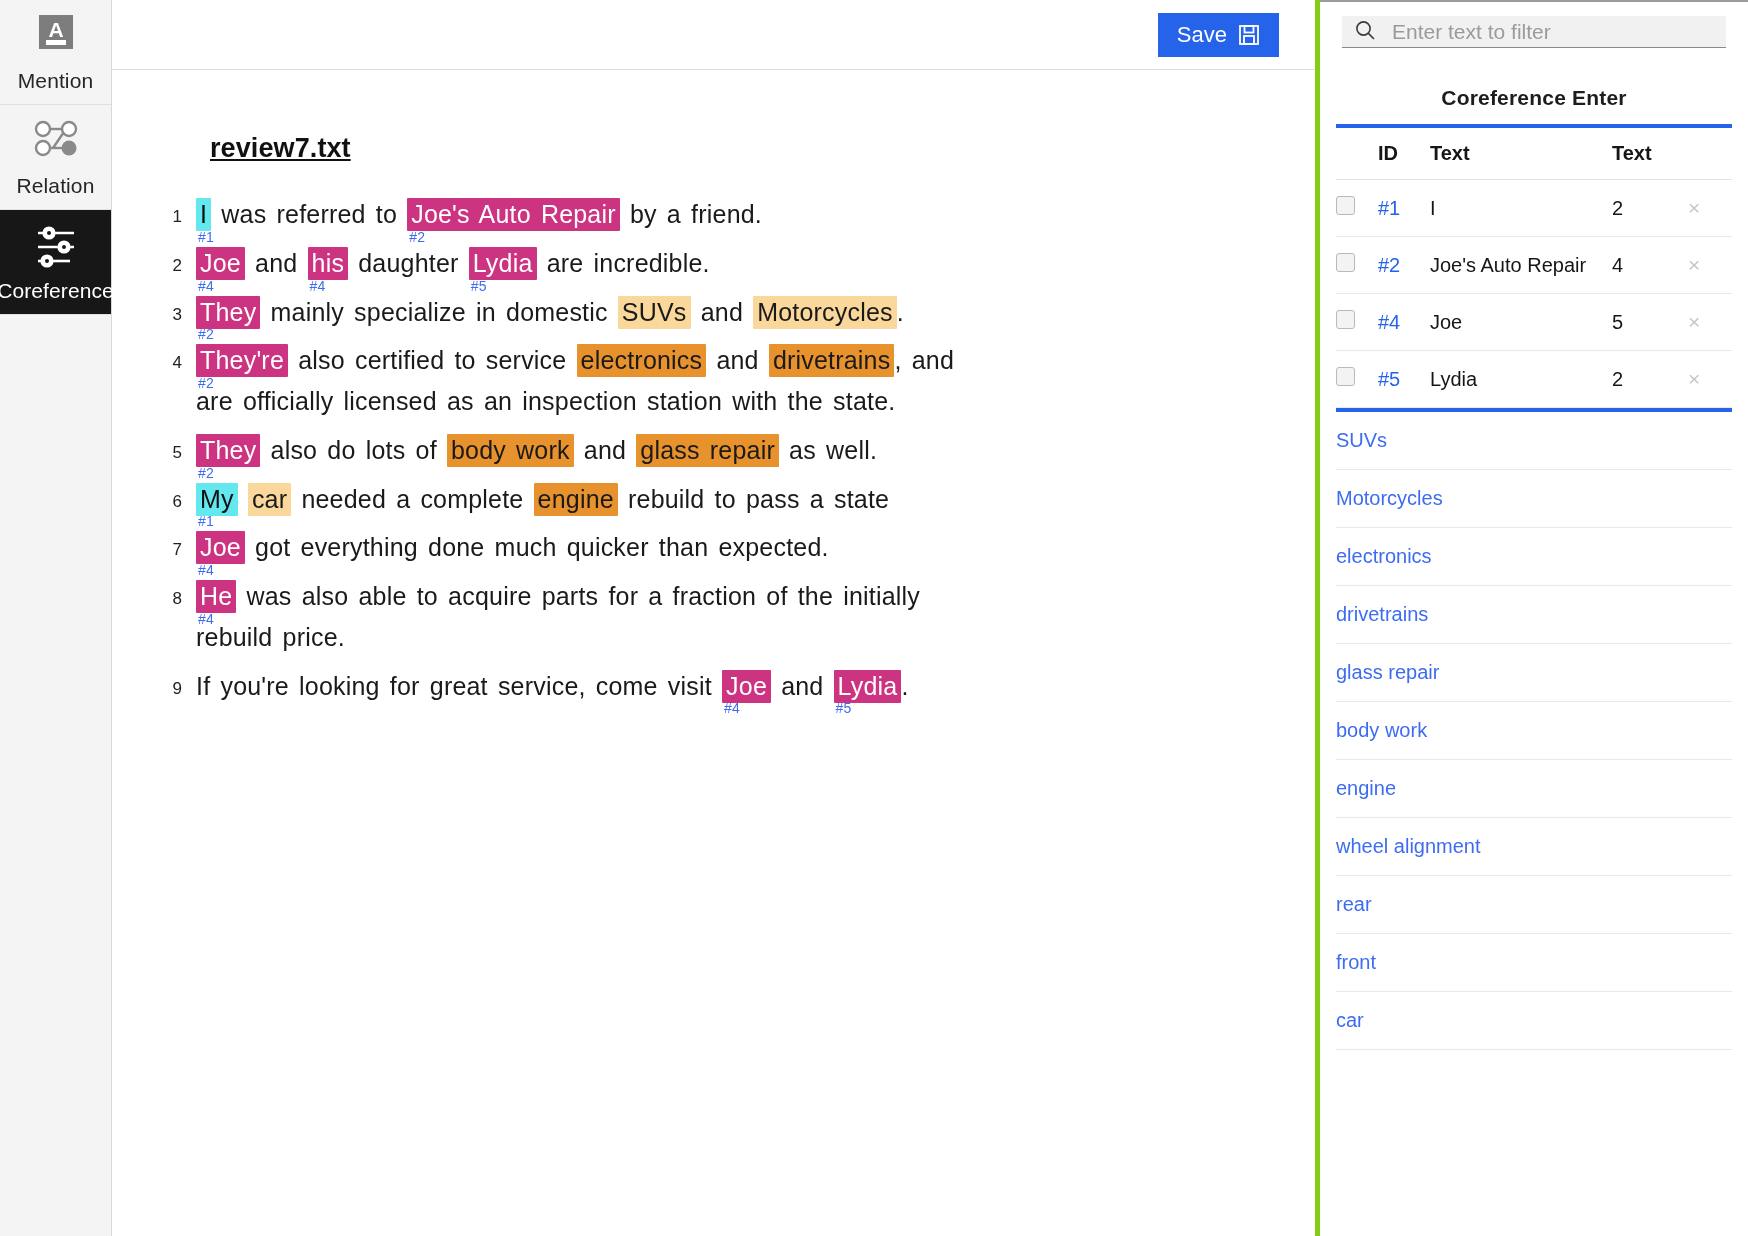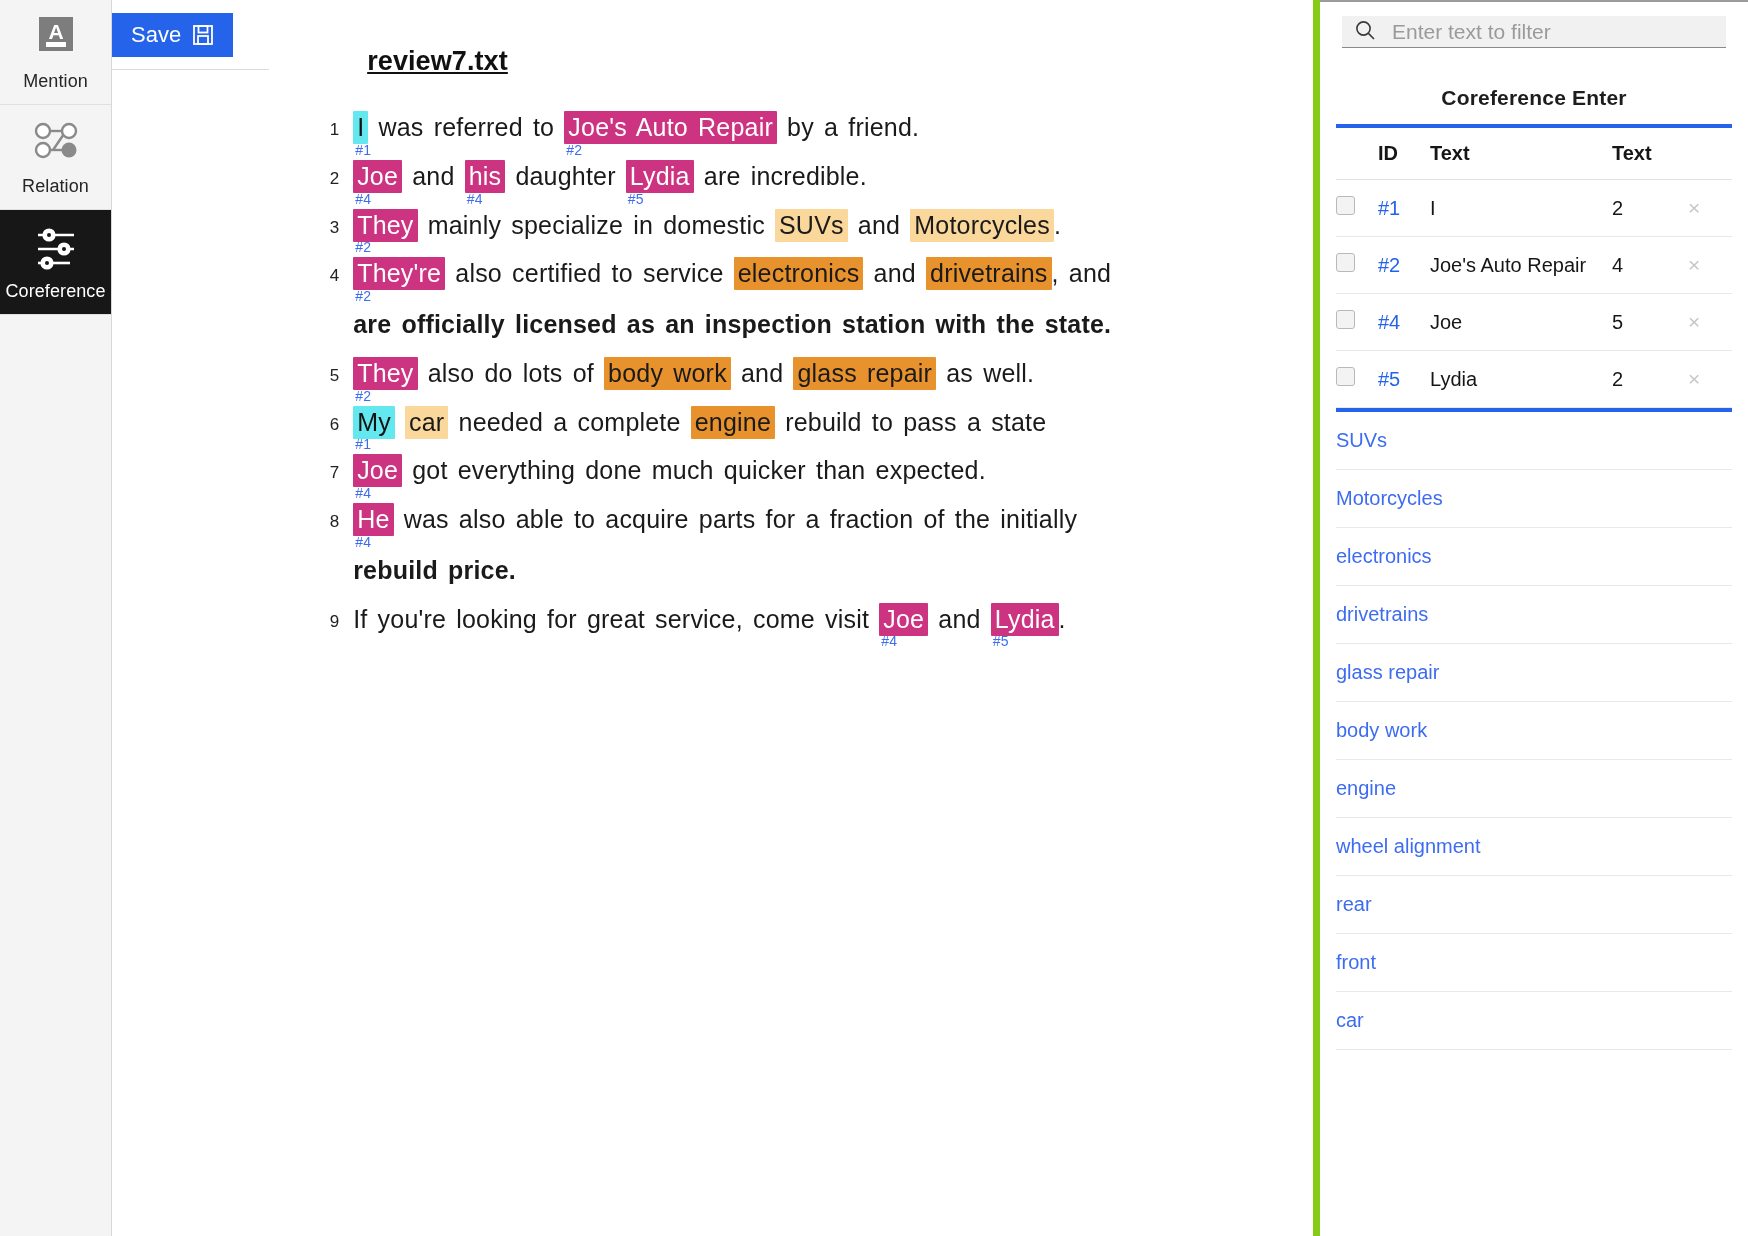--- a/index.html
+++ b/index.html
@@ -35,36 +35,37 @@
     gap: 7px;
     background: #f4f4f4;
     border-bottom: 1px solid #e0e0e0;
     cursor: pointer;
     user-select: none;
   }
   .rail-item.active {
     background: #171717;
   }
   .rail-label {
-    font-size: 18px;
+    font-size: 21px;
     color: #262626;
     letter-spacing: .1px;
     line-height: 1;
   }
   .rail-item.active .rail-label { color: #ffffff; }
   .rail-glyph { width: 52px; height: 50px; display:block; }
 
   
   .center {
     flex: 1 1 auto;
     display: flex;
-    flex-direction: row;
+    flex-direction: column;
     min-width: 0;
-    border-right: 7px solid #84cc16;
+    border-right: 5px solid #84cc16;
     background: #fff;
+    gap: 17px;
   }
   .topbar {
     height: 70px;
     flex: 0 0 70px;
     border-bottom: 1px solid #dcdcdc;
     display: flex;
     align-items: center;
     justify-content: flex-end;
     padding-right: 36px;
     background: #fff;
@@ -116,21 +117,21 @@
   }
   .line-body {
     flex: 1 1 auto;
     font-size: 25px;
     color: #1a1a1a;
     line-height: 1.31;
     letter-spacing: .2px;
     word-spacing: 3px;
     min-width: 0;
   }
-  .sub-line { margin-top: 18px; font-weight: bold; }
+  .sub-line { margin-top: 8px; }
 
   
   .tok {
     position: relative;
     display: inline-block;
     vertical-align: baseline;
   }
   .hl {
     padding: 2px 4px 3px 4px;
     border-radius: 1px;

